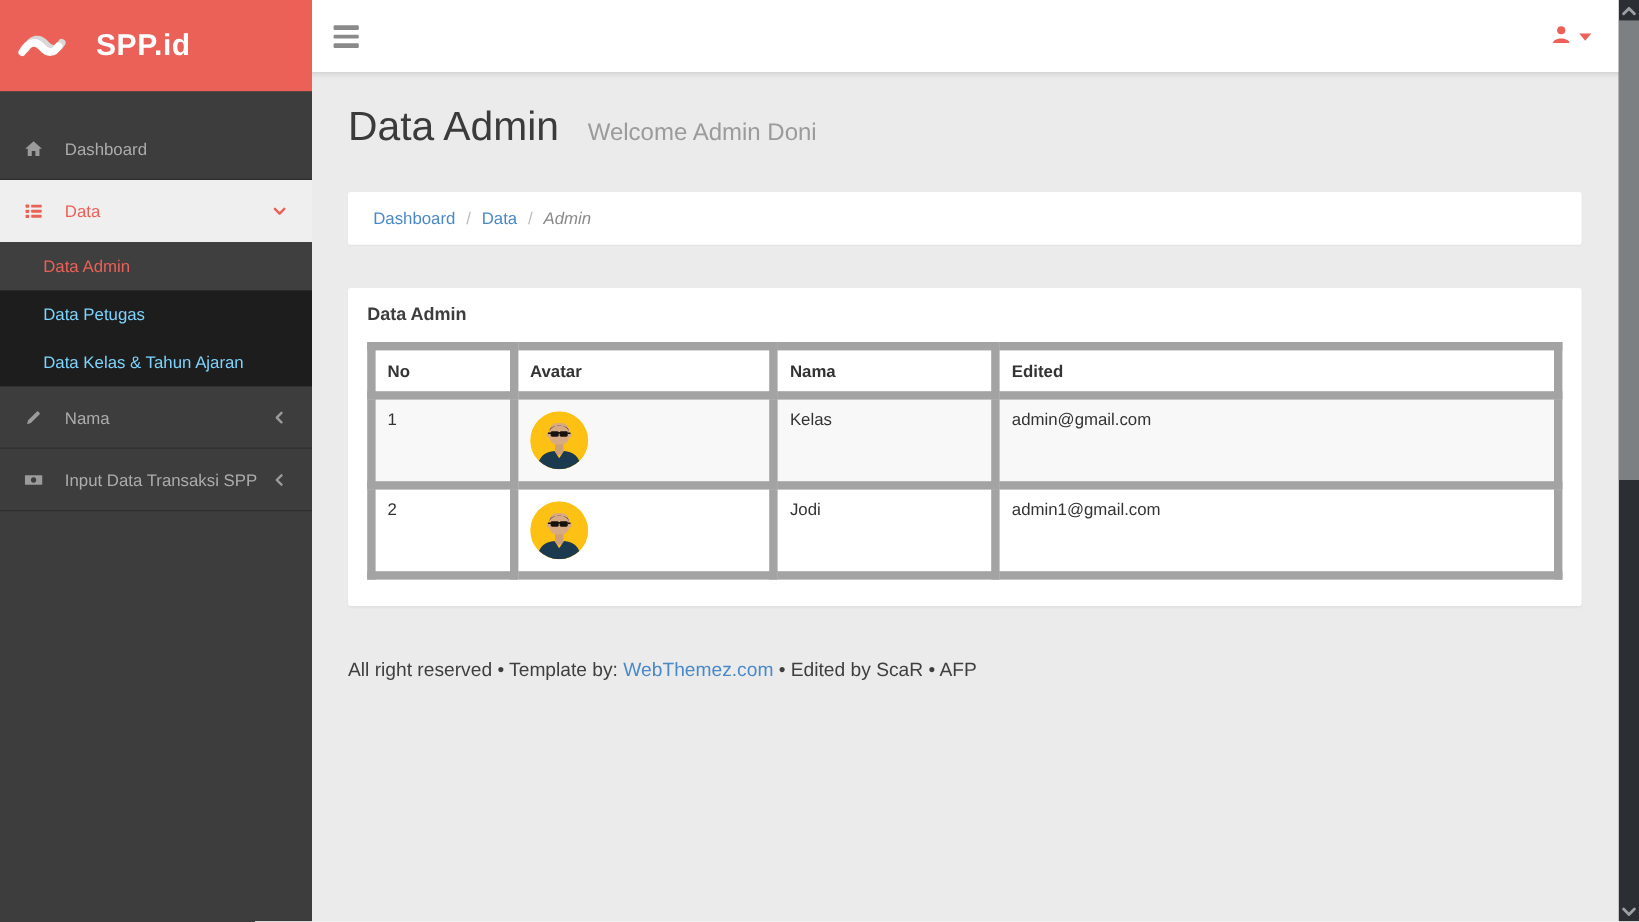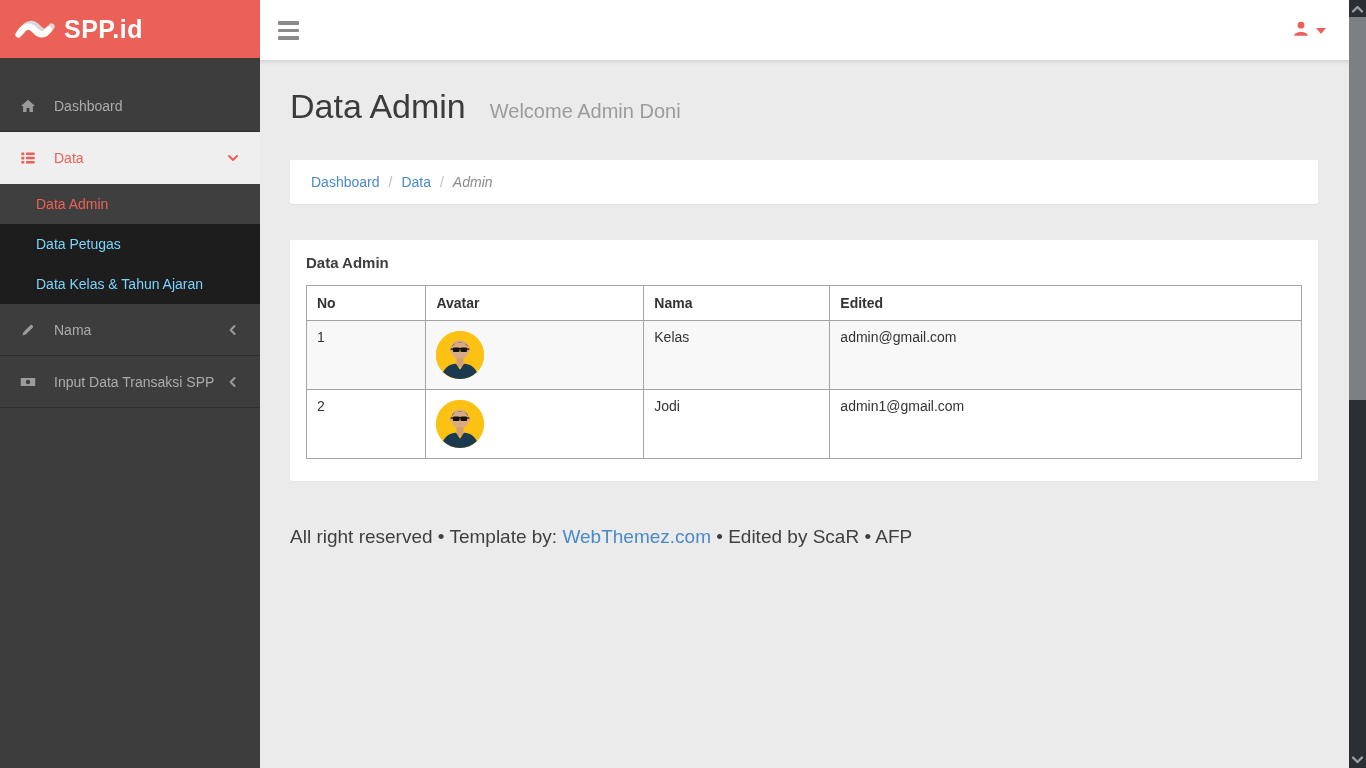--- a/index.html
+++ b/index.html
@@ -2,21 +2,21 @@
 <html><head>
 <meta charset="utf-8">
 <style>
   * { margin:0; padding:0; box-sizing:border-box; }
   html,body { width:1366px; height:768px; }
   body { font-family:"Liberation Sans", sans-serif; }
   .app { position:relative; width:1366px; height:768px; background:#ebebeb; overflow:hidden; }
 
   
   .sidebar { position:absolute; left:0; top:0; width:260px; height:768px; background:#3d3d3d; }
-  .brand { height:58px; background:#eb6157; display:flex; align-items:center; padding:0 14px; color:#fff; }
+  .brand { height:76px; background:#eb6157; display:flex; align-items:center; padding:0 14px; color:#fff;gap:16px; }
   .brand-logo { width:42px; height:32px; margin-right:8px; flex:0 0 auto; }
   .brand-name { font-size:25px; font-weight:700; letter-spacing:0.5px; }
   .nav { padding-top:22px; }
   .nav-item { height:52px; display:flex; align-items:center; padding:0 20px;
               color:#acacac; font-size:14px; border-bottom:1px solid #2f2f2f; cursor:pointer; }
   .nav-item .nav-icon { width:16px; height:16px; margin-right:18px; flex:0 0 auto; color:#9b9b9b; }
   .nav-item .nav-label { flex:1 1 auto; }
   .nav-item .nav-chevron { width:14px; height:14px; color:#9b9b9b; }
   .nav-item.active-parent { background:#efefef; color:#eb6157; border-bottom:none; }
   .nav-item.active-parent .nav-icon, .nav-item.active-parent .nav-chevron { color:#eb6157; }
@@ -47,27 +47,27 @@
                      display:flex; align-items:center; padding:0 21px; font-size:14px;
                      box-shadow:0 1px 2px rgba(0,0,0,0.04); }
   .breadcrumb-card a { color:#4a89c8; text-decoration:none; cursor:pointer; }
   .bc-sep { color:#bdbdbd; margin:0 9px; }
   .bc-current { color:#8a8a8a;font-style:italic; }
 
   .panel { margin-top:36px; background:#fff; border-radius:2px; padding:14px 16px 22px;
            box-shadow:0 1px 2px rgba(0,0,0,0.04); }
   .panel-title { font-size:15px; font-weight:700; color:#3d3d3d; margin-bottom:14px; }
   table.data-table { width:100%; border-collapse:collapse; font-size:14px; color:#333; }
-  .data-table th, .data-table td { border:1px solid #a3a3a3; text-align:left; padding:8px 10px; vertical-align:top; }
+  .data-table th, .data-table td { border:7px solid #a3a3a3; text-align:left; padding:8px 10px; vertical-align:top; }
   .data-table th { font-weight:700; padding:9px 10px; }
   .data-table tbody tr.striped { background:#f8f8f8; }
   .avatar { width:48px; height:48px; border-radius:50%; overflow:hidden; background:#fdc113; margin:2px 0; }
   .avatar svg { display:block; width:48px; height:48px; }
 
-  .footer { margin-top:45px; font-size:19px; color:#3f3f3f; }
+  .footer { margin-top:45px; font-size:16px; color:#3f3f3f; }
   .footer a { color:#4a89c8; text-decoration:none; cursor:pointer; }
 
   
   .scrollbar { position:absolute; right:0; top:0; width:17px; height:768px; background:#2b2e32; }
   .scroll-btn { position:absolute; left:0; width:17px; height:17px; display:flex; align-items:center; justify-content:center; color:#9da0a3; }
   .scroll-btn.up { top:0; }
   .scroll-btn.down { bottom:0; }
   .scroll-thumb { position:absolute; left:0; top:17px; width:17px; height:383px; background:#7d8083; }
 
   .ic { display:block; width:100%; height:100%; }

